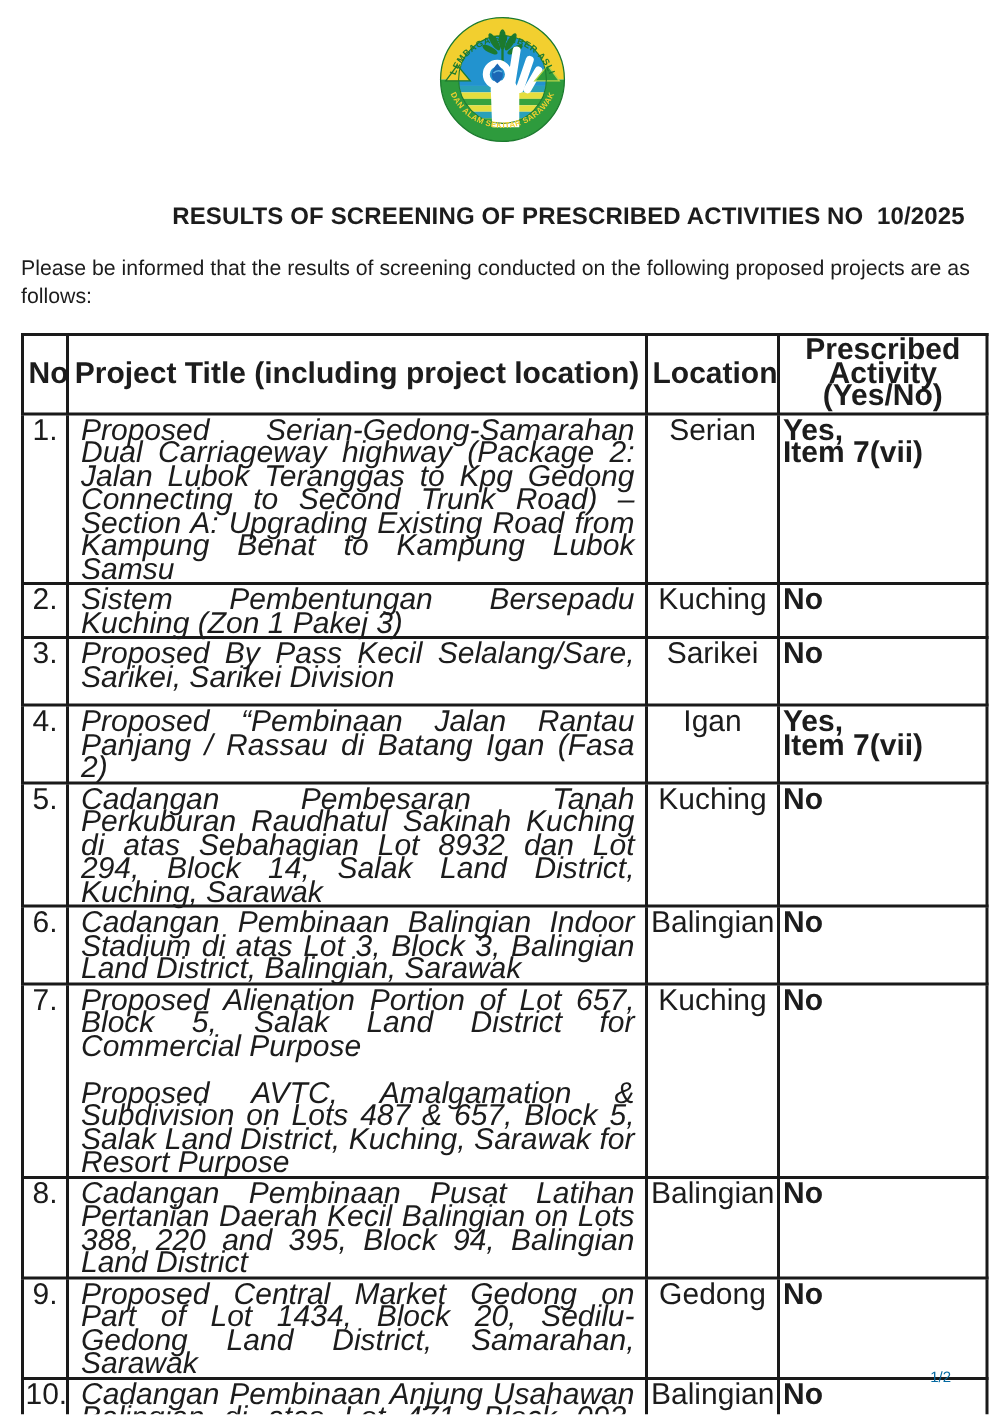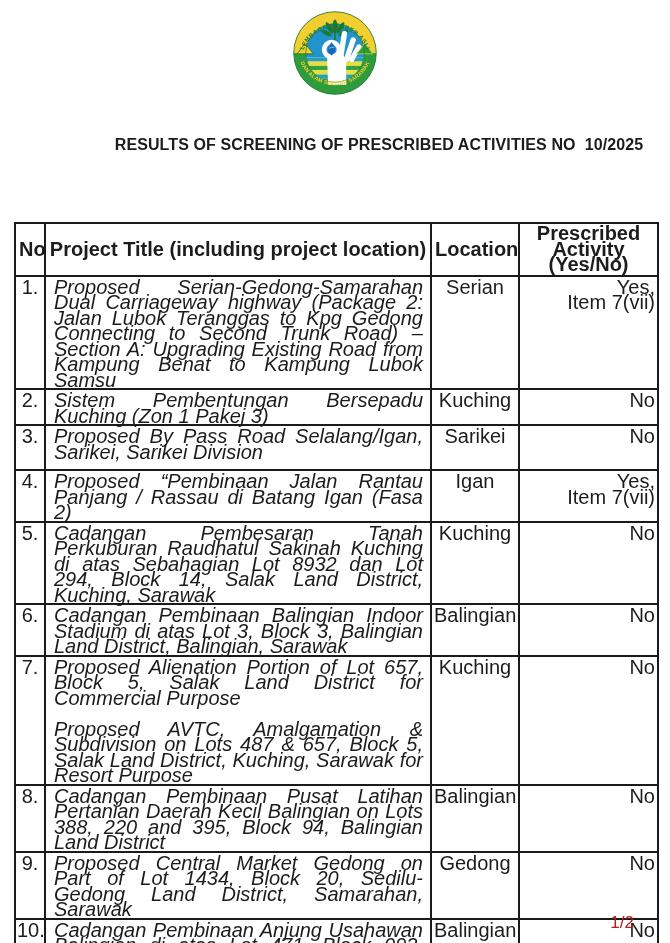--- a/index.html
+++ b/index.html
@@ -28,38 +28,38 @@
   .screening col.c-loc  { width:88px; }
   .screening col.c-pa   { width:139px; }
   .screening th, .screening td { border:2px solid #1a1a1a; vertical-align:top; }
   .screening thead th {
     font-weight:bold; text-align:center; vertical-align:middle;
     height:40px; white-space:pre-line; padding:2px 3px;
   }
   .screening td.col-no    { text-align:center; padding:3px 1px 0 1px; }
   .screening td.col-title { text-align:justify; padding:3px 7px 0 8px;font-style:italic; }
   .screening td.col-loc   { text-align:center; padding:3px 2px 0 2px;margin-left:48px; }
-  .screening td.col-pa    { text-align:right; padding:3px 2px 0 2px; white-space:pre-line; }
+  .screening td.col-pa    { text-align:left; padding:3px 2px 0 2px; white-space:pre-line;font-weight:bold; }
   .screening td .para { margin:0; }
   .screening td .para + .para { margin-top:15.5px; }
   
   .screening tbody tr:nth-child(1)  td { height:92px; }
   .screening tbody tr:nth-child(2)  td { height:22px; }
   .screening tbody tr:nth-child(3)  td { height:40px; }
   .screening tbody tr:nth-child(4)  td { height:40px; }
   .screening tbody tr:nth-child(5)  td { height:57px; }
   .screening tbody tr:nth-child(6)  td { height:40px; }
   .screening tbody tr:nth-child(7)  td { height:100px; }
   .screening tbody tr:nth-child(8)  td { height:56px; }
   .screening tbody tr:nth-child(9)  td { height:41px; }
   .screening tbody tr:nth-child(10) td { height:26px; }
   .screening tbody tr:nth-child(11) td { height:46px; }
   .page-num {
     position:absolute; top:913px; right:36px;
-    font-size:17px; color:#b91c1c;
+    font-size:10px; color:#0369a1;
   }
   .logo-text-top { font-size:7px; font-weight:bold; letter-spacing:0.55px; }
   .logo-text-bot { font-size:6.2px; font-weight:bold; letter-spacing:0.3px; }
 </style>
 </head>
 <body>
 
 <div class="page">
 
   <div class="logo-wrap">
@@ -117,20 +117,21 @@
         <textPath href="#arcTop" startOffset="50%" text-anchor="middle">LEMBAGA SUMBER ASLI</textPath>
       </text>
       <text class="logo-text-bot" fill="#F2CF2F">
         <textPath href="#arcBot" startOffset="50%" text-anchor="middle">DAN ALAM SEKITAR SARAWAK</textPath>
       </text>
     </svg>
   </div>
 
   <h1 class="doc-title">RESULTS OF SCREENING OF PRESCRIBED ACTIVITIES NO  10/2025</h1>
 
+  <p class="intro">Please be informed that the results of screening conducted on the following proposed projects are as follows:</p>
 
   <table class="screening">
     <colgroup>
       <col class="c-no">
         <col class="c-title">
         <col class="c-loc">
         <col class="c-pa">
     </colgroup>
     <thead>
       <tr>
@@ -155,21 +156,21 @@
       <td class="col-no">2.</td>
       <td class="col-title">
             <p class="para">Sistem Pembentungan Bersepadu Kuching (Zon 1 Pakej 3)</p>
           </td>
       <td class="col-loc">Kuching</td>
       <td class="col-pa">No</td>
     </tr>
         <tr>
       <td class="col-no">3.</td>
       <td class="col-title">
-            <p class="para">Proposed By Pass Road Selalang/Igan, Sarikei, Sarikei Division</p>
+            <p class="para">Proposed By Pass Kecil Selalang/Sare, Sarikei, Sarikei Division</p>
           </td>
       <td class="col-loc">Sarikei</td>
       <td class="col-pa">No</td>
     </tr>
         <tr>
       <td class="col-no">4.</td>
       <td class="col-title">
             <p class="para">Proposed “Pembinaan Jalan Rantau Panjang / Rassau di Batang Igan (Fasa 2)</p>
           </td>
       <td class="col-loc">Igan</td>

